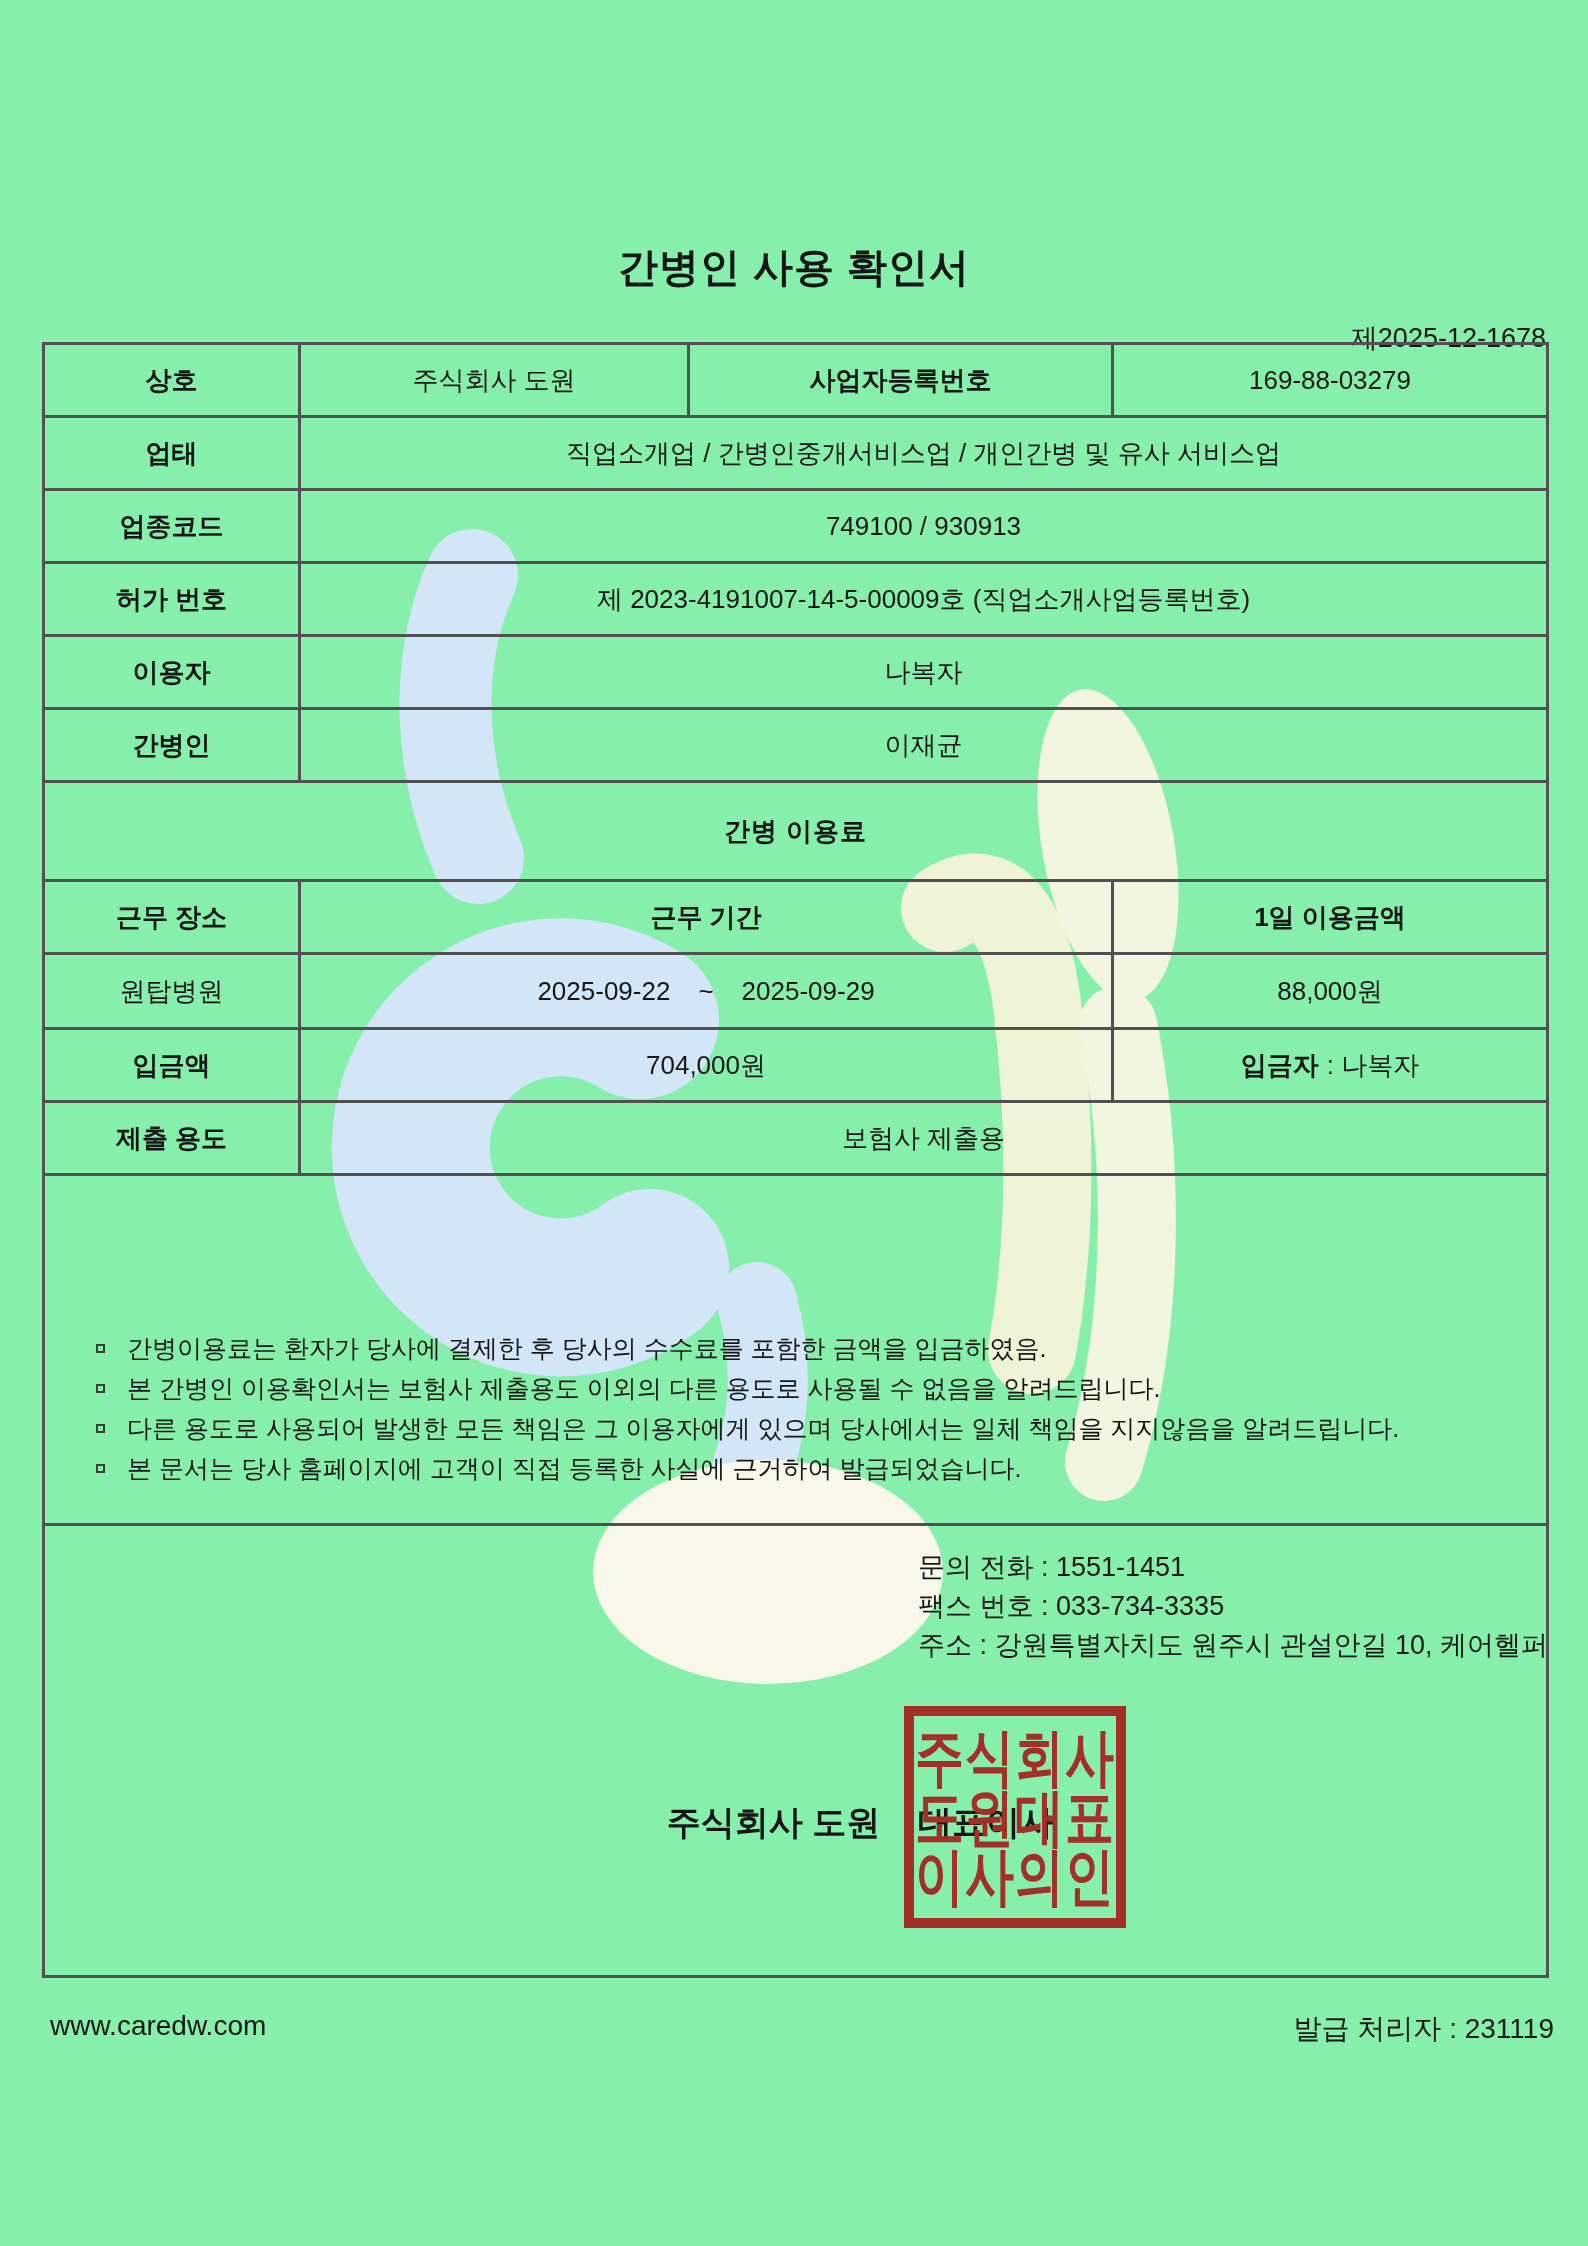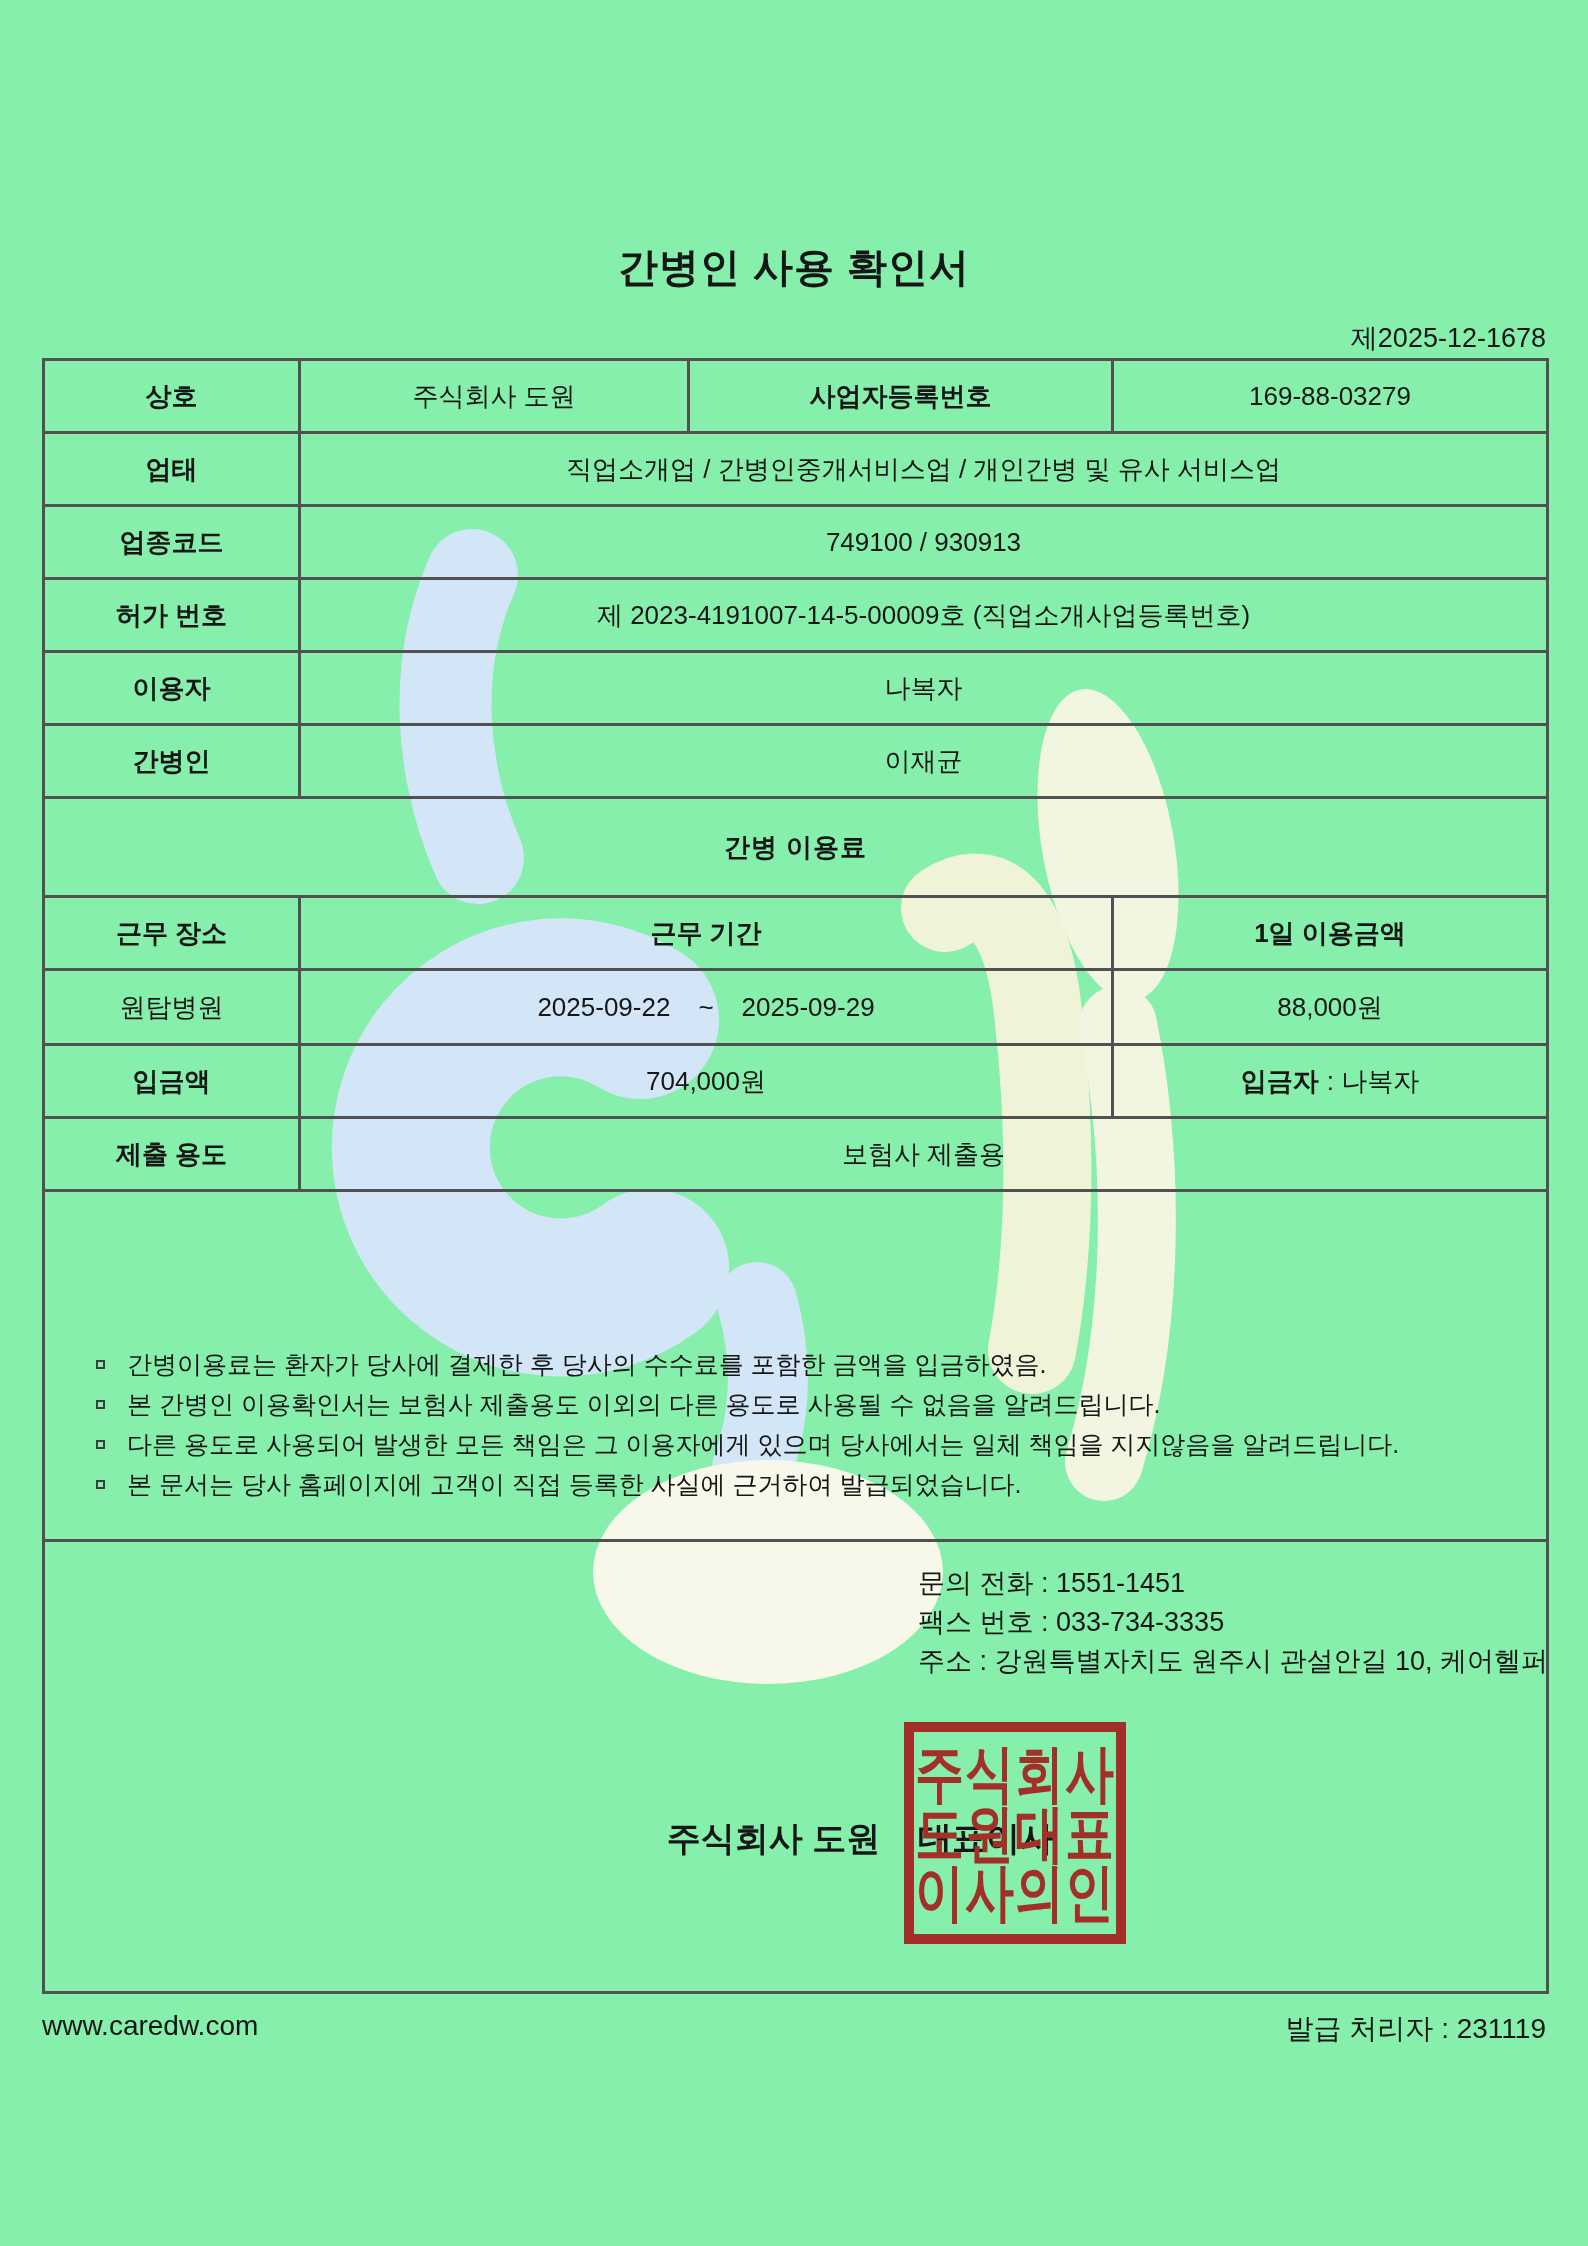--- a/index.html
+++ b/index.html
@@ -13,21 +13,21 @@
 
   .doc-title {
     position:absolute; top:240px; left:0; width:100%;
     text-align:center; font-size:40px; font-weight:bold; letter-spacing:1px;
   }
   .doc-number {
     position:absolute; top:320px; right:42px; font-size:27px;
   }
 
   table.doc-table {
-    position:absolute; top:358px; left:42px; width:1504px;
+    position:absolute; top:342px; left:42px; width:1504px;
     border-collapse:collapse; table-layout:fixed;
   }
   table.doc-table td {
     border:3px solid #515151; padding:0 6px;
     text-align:center; vertical-align:middle; font-size:26px;
     background:transparent;
   }
   td.lbl { font-weight:bold; }
   tr.h73  td { height:73px; }
   tr.h75  td { height:75px; }
@@ -61,21 +61,21 @@
     border:10px solid #a33028; display:flex; flex-direction:column;
     justify-content:space-evenly; align-items:center; overflow:hidden;
     padding:6px 20px; background:transparent;
   }
   .seal-line {
     font-size:49px; font-weight:bold; color:#a33028; line-height:1;
     transform:scaleY(1.28); letter-spacing:1px; white-space:nowrap;
   }
 
   .page-footer {
-    position:absolute; top:2010px; left:42px; width:1504px;
+    position:absolute; top:2010px; left:50px; width:1504px;
     display:flex; justify-content:space-between; font-size:28px;
   }
 </style>
 </head>
 <body>
 
 <div class="page">
 
   <svg class="watermark" viewBox="0 0 1588 2246" xmlns="http://www.w3.org/2000/svg" aria-hidden="true">
     <g fill="none" stroke-linecap="round">

